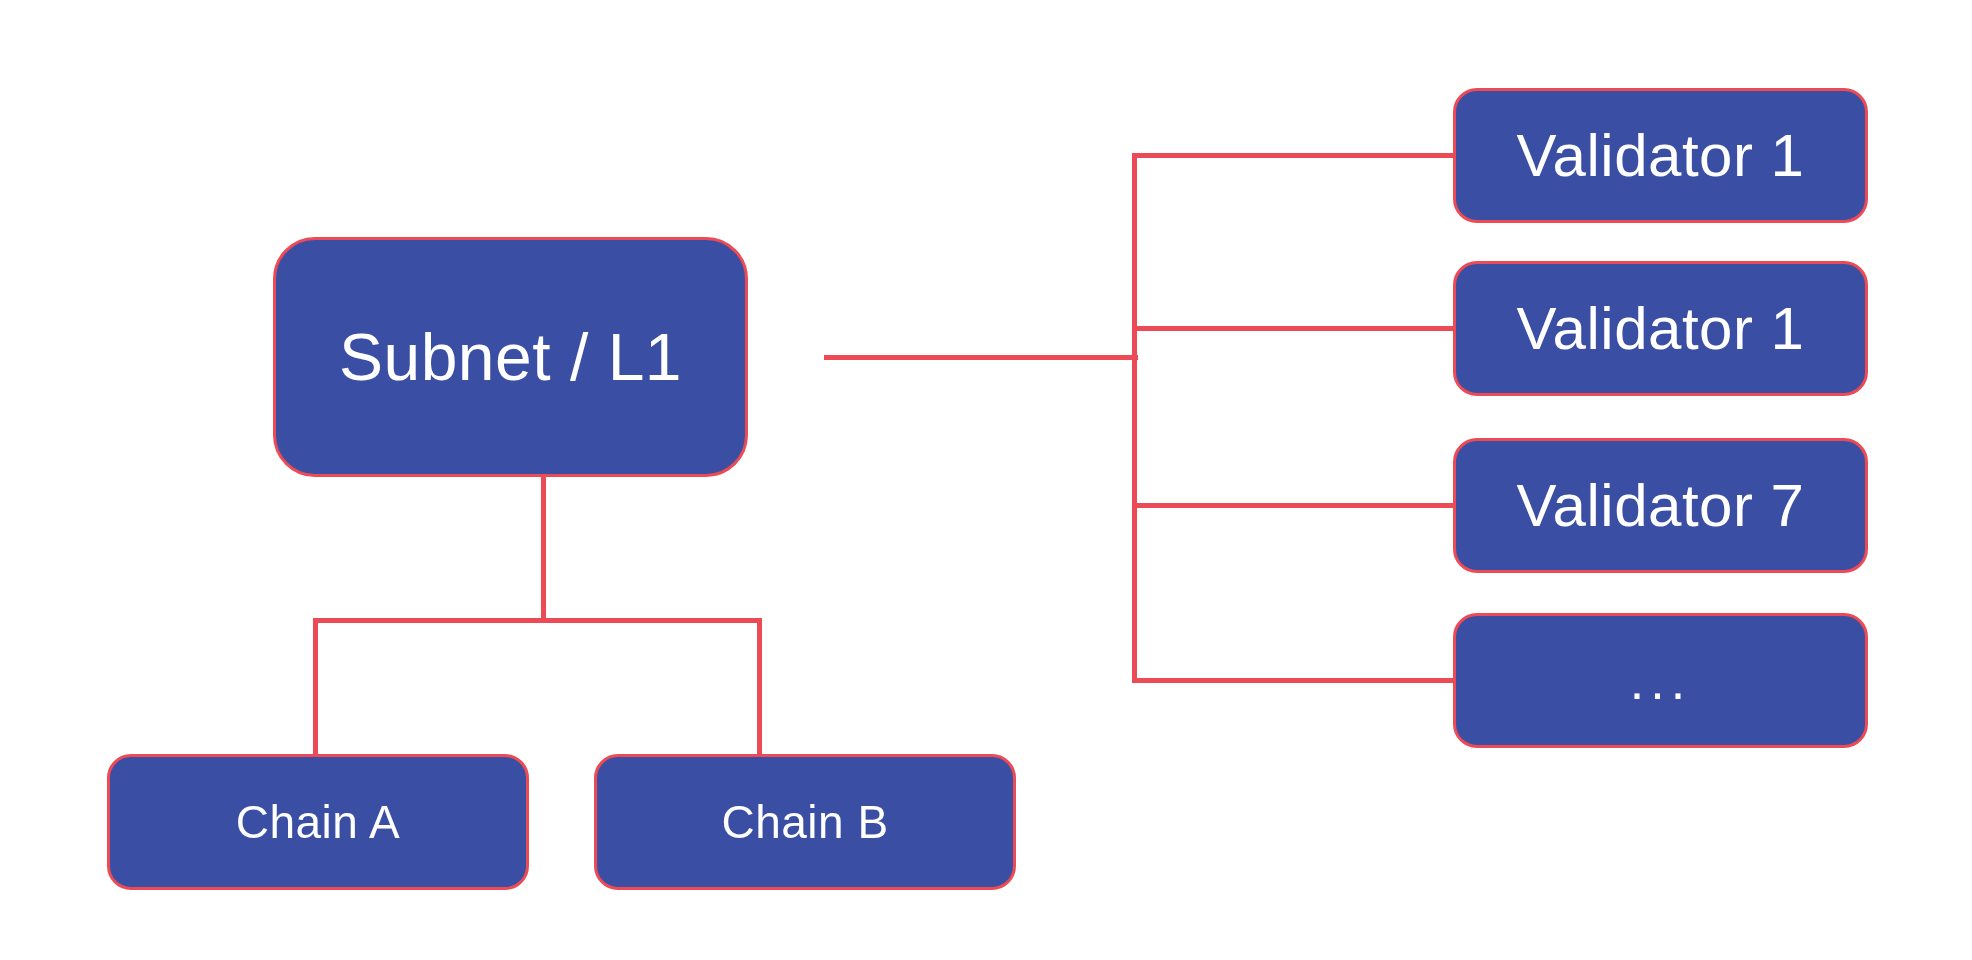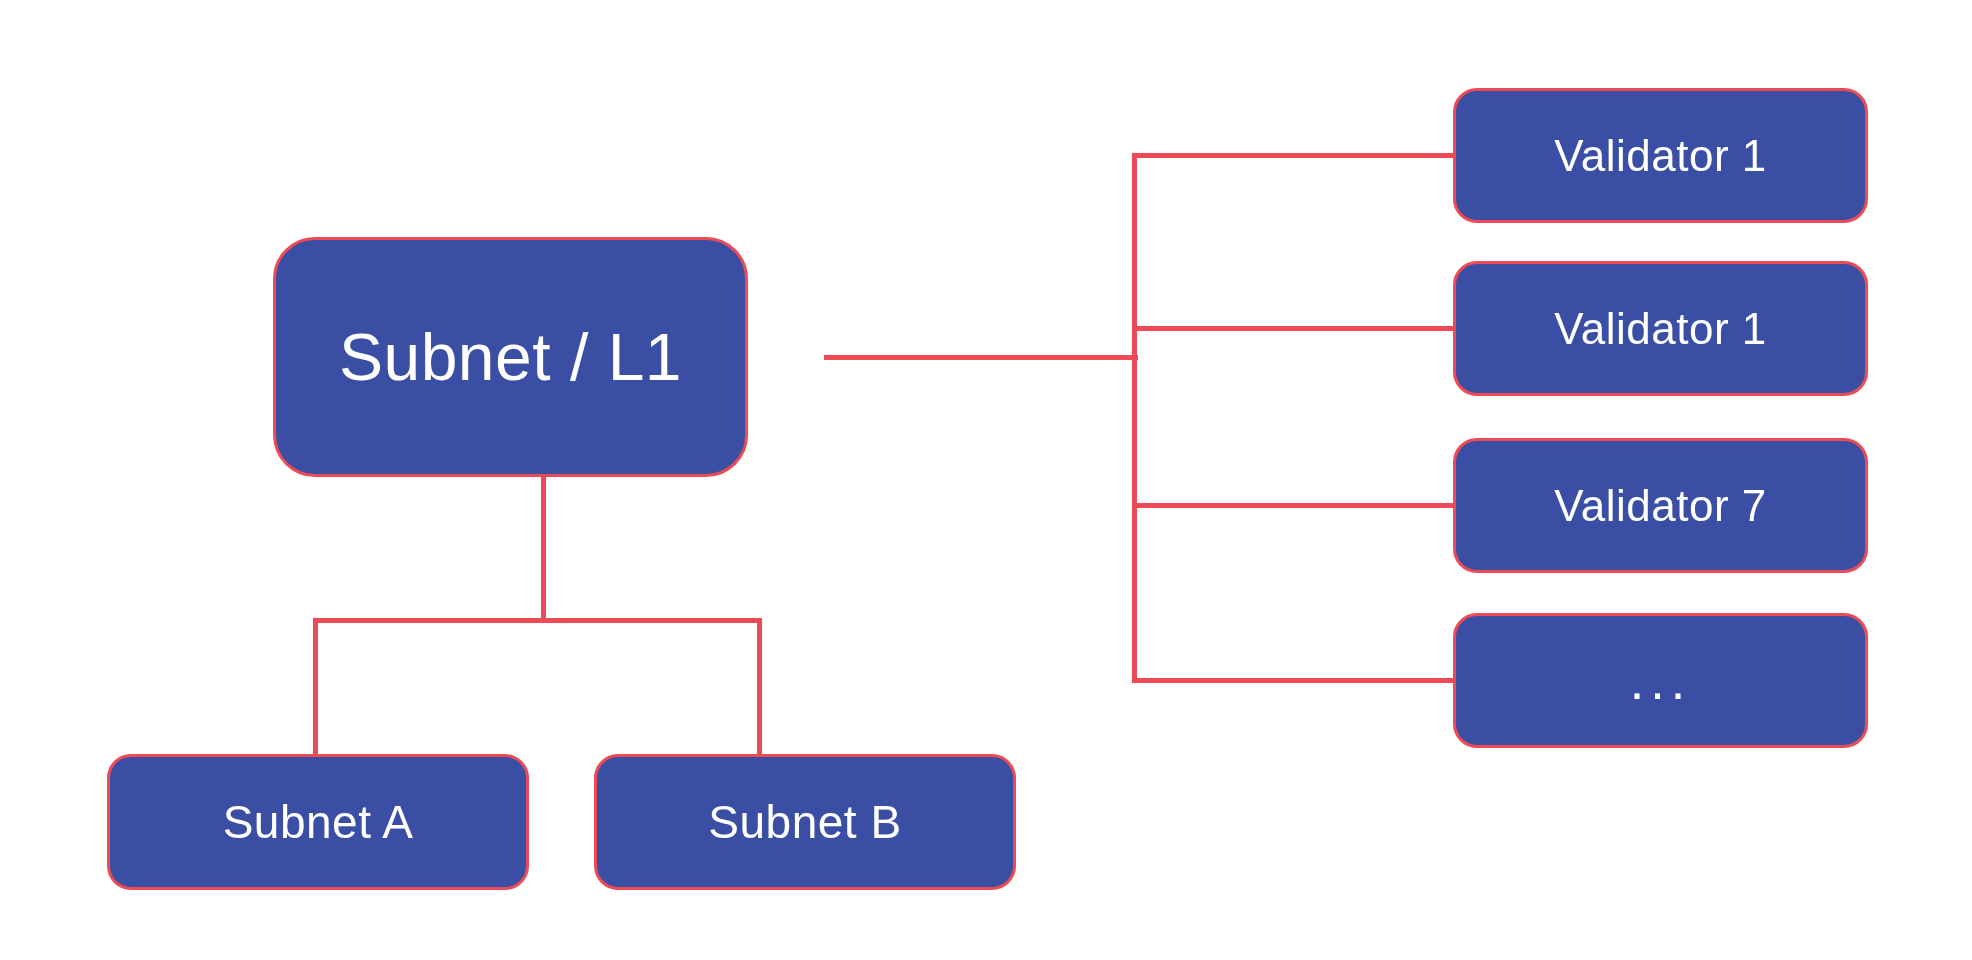--- a/index.html
+++ b/index.html
@@ -40,21 +40,21 @@
   .node-chain{
     top:754px; width:422px; height:136px;
     border-radius:24px;
     font-size:46px;
   }
   .node-chain-a{left:107px;}
   .node-chain-b{left:594px;}
   .node-validator{
     left:1453px; width:415px; height:135px;
     border-radius:24px;
-    font-size:44px;
+    font-size:60px;
   }
   .node-validator-1{top:88px;}
   .node-validator-2{top:261px;}
   .node-validator-3{top:438px;}
   .node-validator-more{top:613px; font-size:52px; letter-spacing:6px;}
   .line{
     position:absolute;
     background:var(--line);
   }
   .line-h{height:5px;}
@@ -86,25 +86,25 @@
   <div class="line line-v l-root-drop"></div>
   <div class="line line-h l-split-bar"></div>
   <div class="line line-v l-chain-a-drop"></div>
   <div class="line line-v l-chain-b-drop"></div>
 
   <div class="node node-root">
     <span>Subnet / L1</span>
   </div>
 
   <div class="node node-chain node-chain-a">
-    <span>Subnet A</span>
+    <span>Chain A</span>
   </div>
 
   <div class="node node-chain node-chain-b">
-    <span>Subnet B</span>
+    <span>Chain B</span>
   </div>
 
   <div class="node node-validator node-validator-1">
     <span>Validator 1</span>
   </div>
 
   <div class="node node-validator node-validator-2">
     <span>Validator 1</span>
   </div>
 

